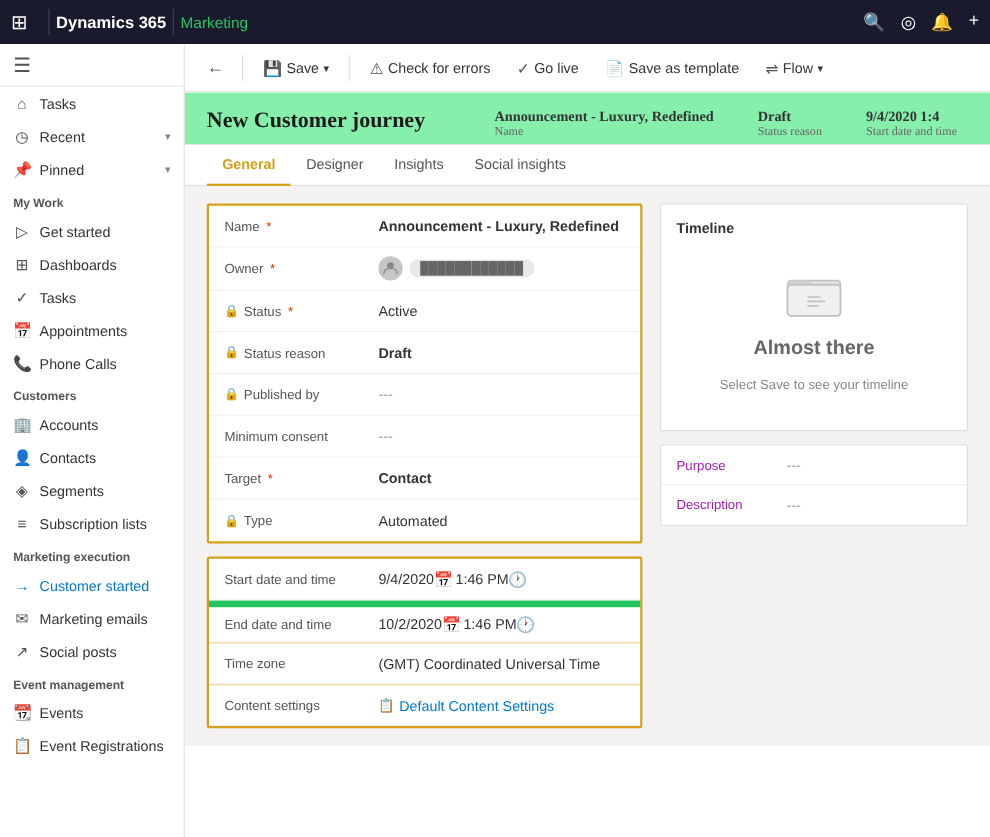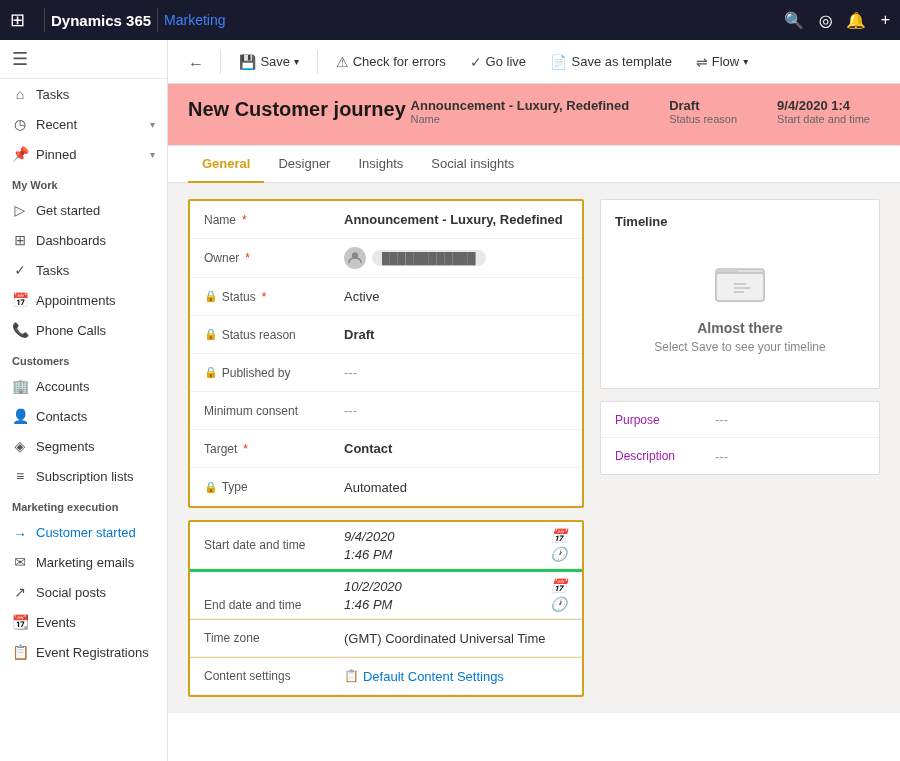--- a/index.html
+++ b/index.html
@@ -11,21 +11,21 @@
       align-items: center;
       background: #1a1a2e;
       height: 40px;
       padding: 0 10px;
       color: white;
       gap: 10px;
     }
     .top-nav-grid { display: grid; grid-template-columns: 28px 1px auto 1px auto; align-items: center; gap: 6px; }
     .nav-divider { width: 1px; height: 24px; background: #444; }
     .top-nav-title { font-size: 15px; font-weight: 600; color: white; }
-    .top-nav-app { font-size: 14px; color: #3b82f6; }
+    .top-nav-app { font-size: 14px; color: #22c55e; }
     .top-nav-icons { margin-left: auto; display: flex; gap: 14px; align-items: center; }
     .top-nav-icon { color: white; cursor: pointer; font-size: 16px; }
 
     
     .main-layout { display: flex; height: calc(761px - 40px); }
 
     
     .sidebar {
       width: 168px;
       min-width: 168px;
@@ -92,23 +92,24 @@
     .toolbar-divider { width: 1px; height: 24px; background: #ddd; margin: 0 4px; }
     .toolbar-back { font-size: 16px; color: #555; cursor: pointer; padding: 4px 8px; }
 
     
     .page-content { flex: 1; overflow-y: auto; background: #fff; padding: 0; }
 
     
     .page-header {
       display: flex;
       align-items: flex-start;
-      padding: 14px 20px 20px;
+      padding: 14px 20px 5px;
       border-bottom: 1px solid #e8e8e8;
-      background: #fca5a5;
+      background: #86efac;
+      font-family: Liberation Serif, serif;
     }
     .page-title { font-size: 20px; font-weight: 600; color: #1a1a1a; flex: 1; }
     .page-meta { display: flex; gap: 40px; padding-right: 10px; }
     .meta-item { display: flex; flex-direction: column; }
     .meta-label { font-size: 11px; color: #666; }
     .meta-value { font-size: 13px; font-weight: 600; color: #333; }
 
     
     .tabs-bar {
       display: flex;
@@ -187,21 +188,21 @@
       padding: 6px 14px;
       border-bottom: 1px solid #f0f0f0;
       min-height: 38px;
     }
     .date-label {
       width: 140px;
       min-width: 140px;
       font-size: 12px;
       color: #555;
     }
-    .date-value-group { flex: 1; display: flex; flex-direction: column; gap: 2px; font-style: italic; }
+    .date-value-group { flex: 1; display: flex; flex-direction: row; gap: 2px; }
     .date-input-row { display: flex; align-items: center; justify-content: space-between; }
     .date-input { font-size: 13px; color: #333; }
     .date-icon { font-size: 14px; color: #555; cursor: pointer; }
 
     
     .timeline-section {
       background: #fff;
       border: 1px solid #ddd;
       padding: 14px;
       border-radius: 2px;
@@ -212,21 +213,21 @@
       flex-direction: column;
       align-items: center;
       padding: 20px 10px;
       color: #666;
     }
     .timeline-folder-icon {
       font-size: 36px;
       color: #c8c6c4;
       margin-bottom: 8px;
     }
-    .timeline-empty-title { font-size: 14px; font-weight: 600; margin-bottom: 4px; }
+    .timeline-empty-title { font-size: 18px; font-weight: 600; margin-bottom: 16px; }
     .timeline-empty-desc { font-size: 12px; color: #888; text-align: center; }
 
     .purpose-section {
       background: #fff;
       border: 1px solid #ddd;
       border-radius: 2px;
       padding: 0;
     }
     .purpose-row {
       display: flex;
@@ -331,20 +332,21 @@
     </div>
     <div class="sidebar-item">
       <span class="item-icon">✉</span>
       <span class="item-label">Marketing emails</span>
     </div>
     <div class="sidebar-item">
       <span class="item-icon">↗</span>
       <span class="item-label">Social posts</span>
     </div>
 
+    <div class="sidebar-section-title">Event management</div>
     <div class="sidebar-item">
       <span class="item-icon">📆</span>
       <span class="item-label">Events</span>
     </div>
     <div class="sidebar-item">
       <span class="item-icon">📋</span>
       <span class="item-label">Event Registrations</span>
     </div>
   </div>
 
@@ -503,21 +505,21 @@
                   <span class="date-input">9/4/2020</span>
                   <span class="date-icon">📅</span>
                 </div>
                 <div class="date-input-row">
                   <span class="date-input">1:46 PM</span>
                   <span class="date-icon">🕐</span>
                 </div>
               </div>
             </div>
 
-            <div class="date-row" style="border-top: 3px solid #22c55e; align-items: flex-end;">
+            <div class="date-row" style="border-top: 6px solid #22c55e;">
               <div class="date-label">End date and time</div>
               <div class="date-value-group">
                 <div class="date-input-row">
                   <span class="date-input">10/2/2020</span>
                   <span class="date-icon">📅</span>
                 </div>
                 <div class="date-input-row">
                   <span class="date-input">1:46 PM</span>
                   <span class="date-icon">🕐</span>
                 </div>

